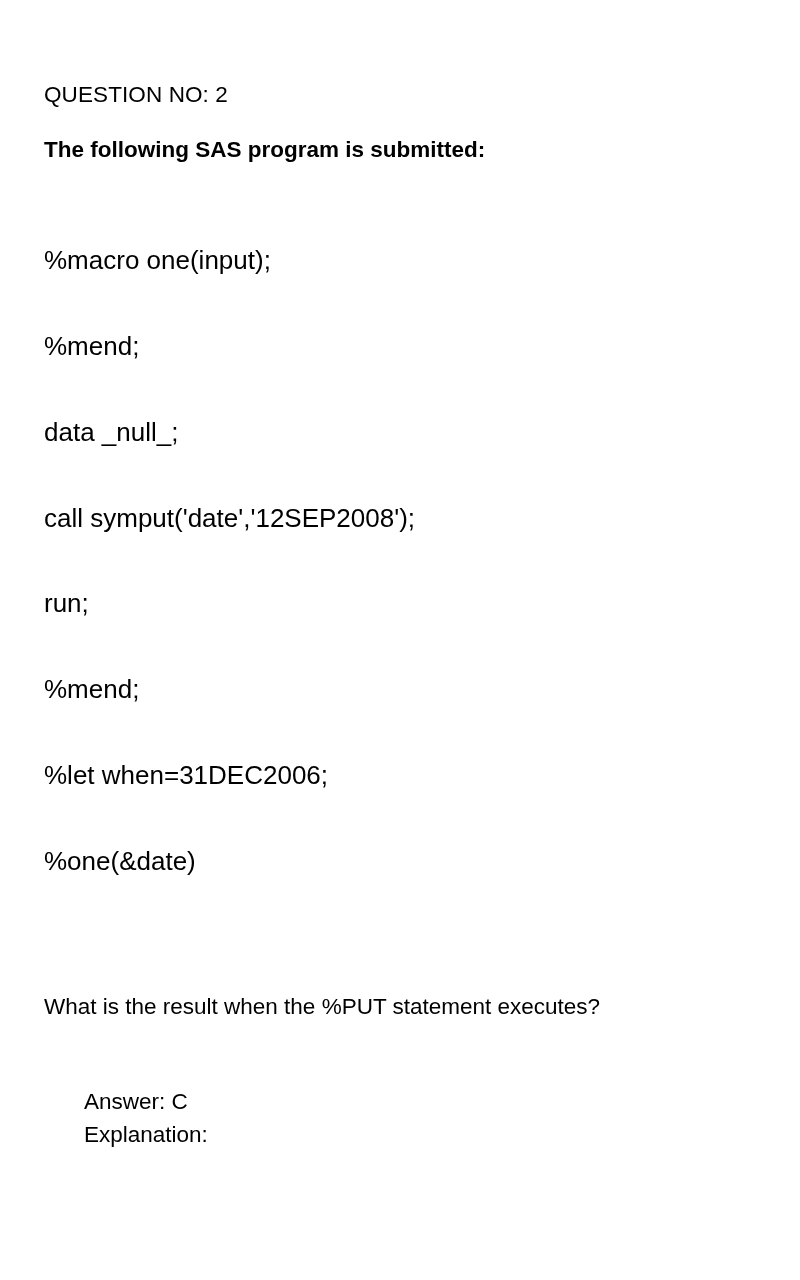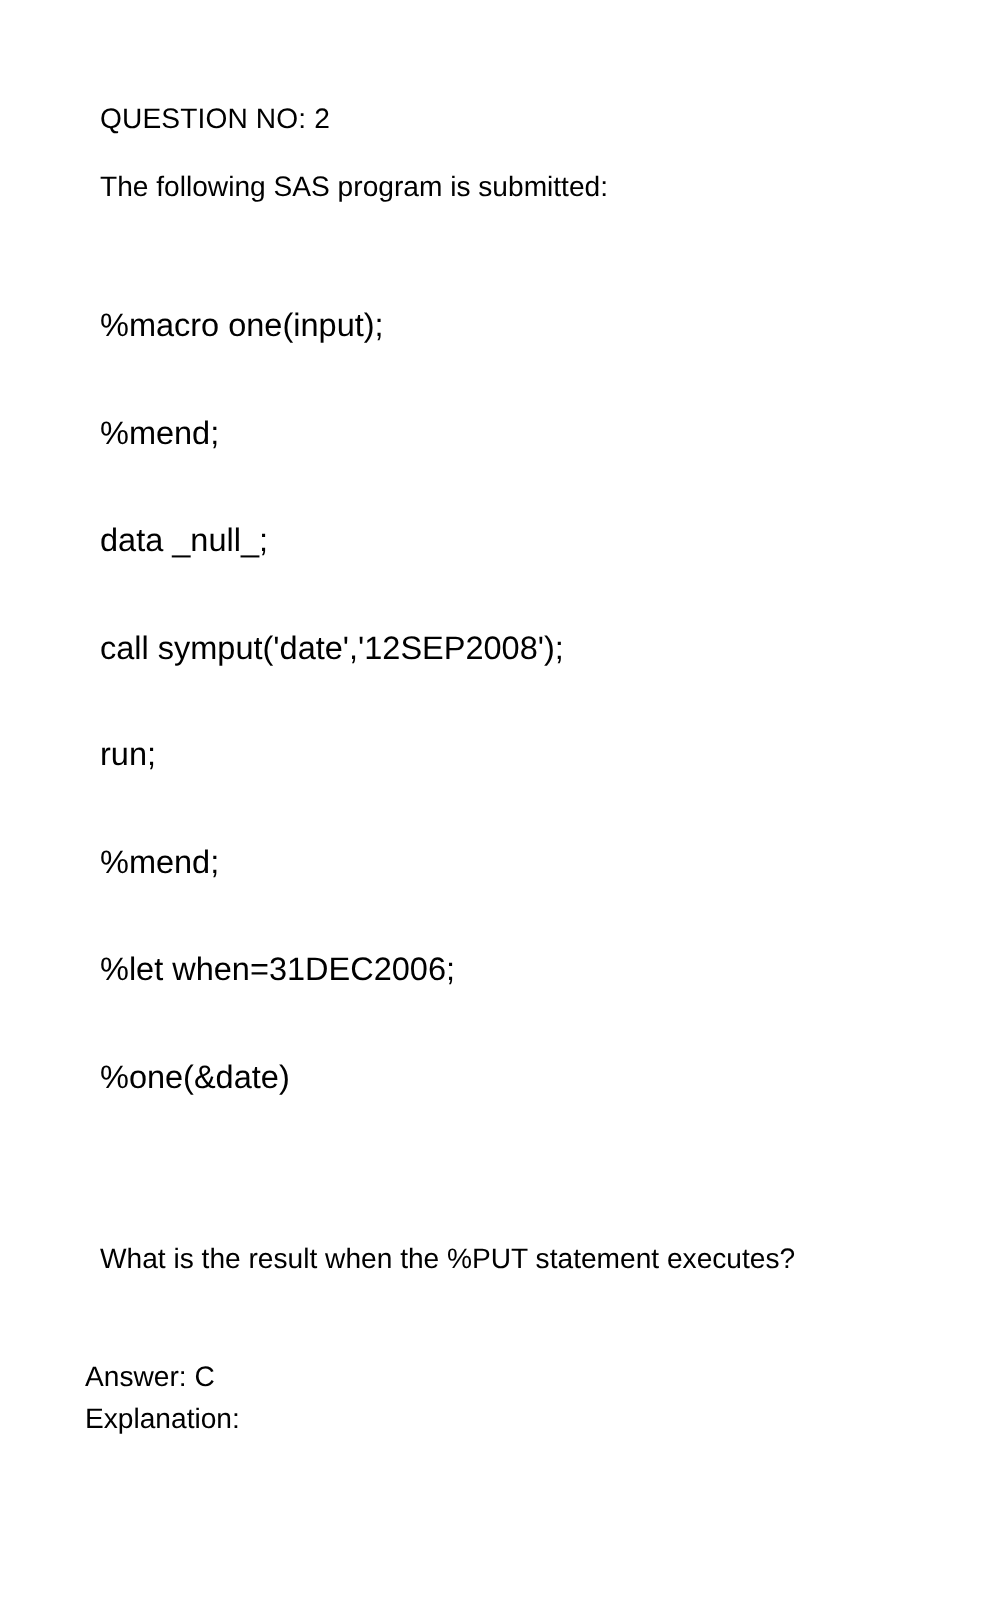--- a/index.html
+++ b/index.html
@@ -12,53 +12,54 @@
     height: 1280px;
     font-family: "Liberation Sans", sans-serif;
     color: #000000;
     -webkit-font-smoothing: antialiased;
   }
   .page {
     position: relative;
     width: 800px;
     height: 980px;
     box-sizing: border-box;
-    padding: 78px 80px 0 80px;
+    padding: 78px 80px 0 44px;
     background: #ffffff;
   }
   .q-title {
     font-size: 22.5px;
     line-height: 34px;
     margin: 0 0 21px 0;
     font-weight: 400;
     letter-spacing: 0.1px;
   }
   .intro {
     font-size: 22.5px;
     line-height: 34px;
     margin: 17px 0 22px 0;
+    font-weight: bold;
   }
   .code-block {
     font-size: 26px;
     line-height: 28.6px;
     margin: 0 0 0 0;
     white-space: pre-wrap;
   }
   .code-line {
     display: block;
     white-space: pre;
   }
   .question-line {
     font-size: 22.5px;
     line-height: 34px;
     margin: 58px 0 0 0;
   }
   .answer-block {
     position: absolute;
-    left: 68px;
+    left: 84px;
     top: 1086px;
     font-size: 22.5px;
     line-height: 32.5px;
   }
   .answer-line {
     display: block;
   }
 </style>
 </head>
 <body>

